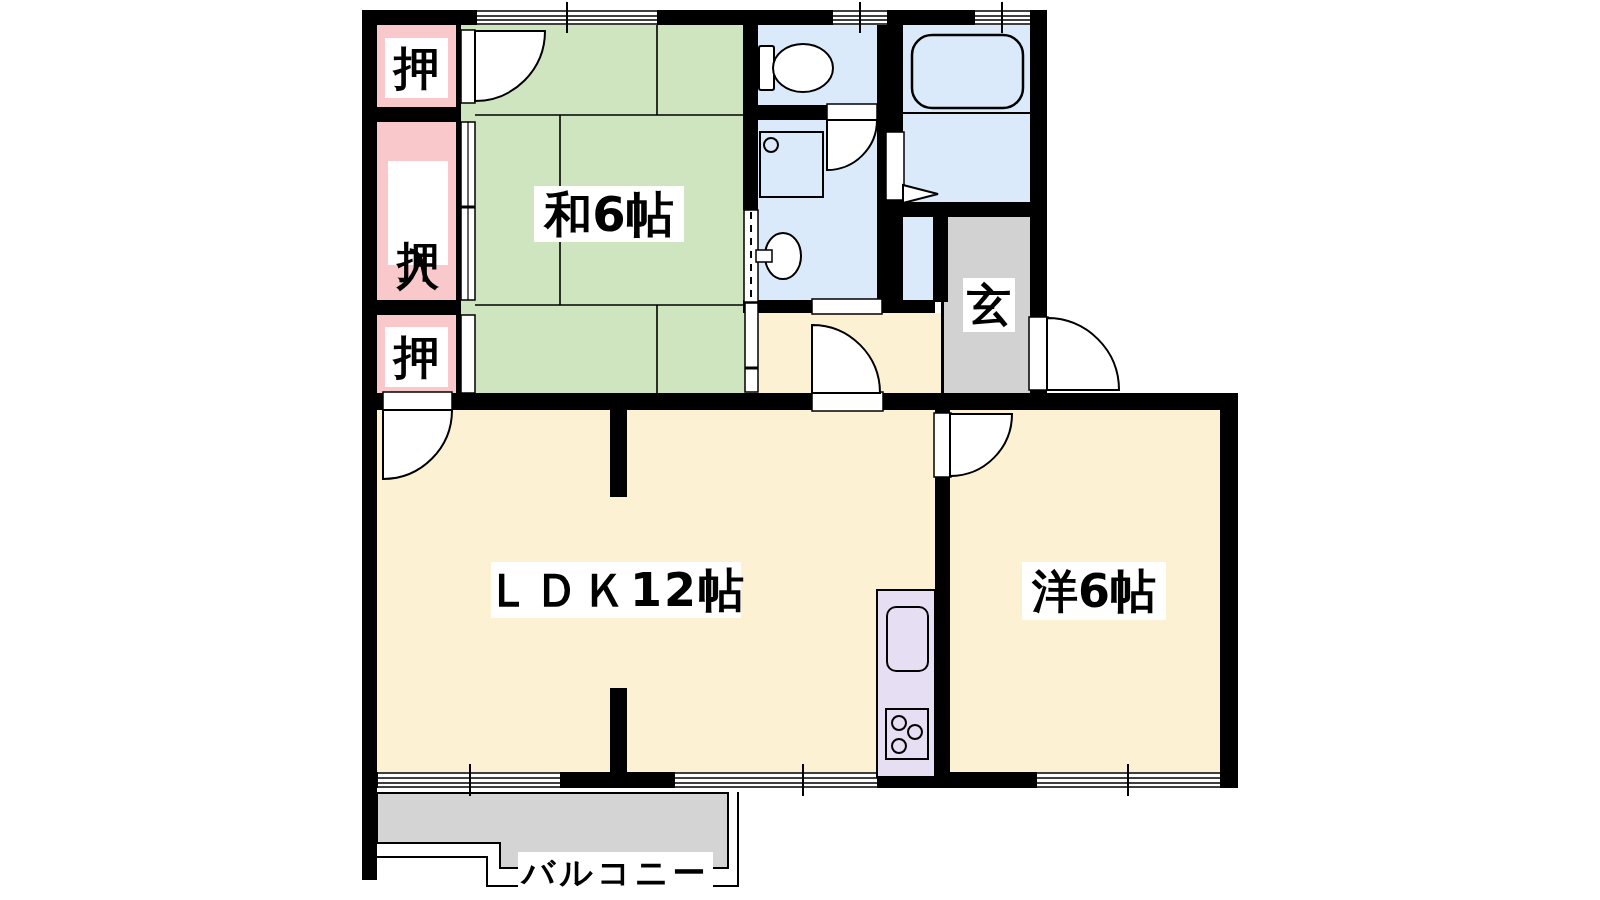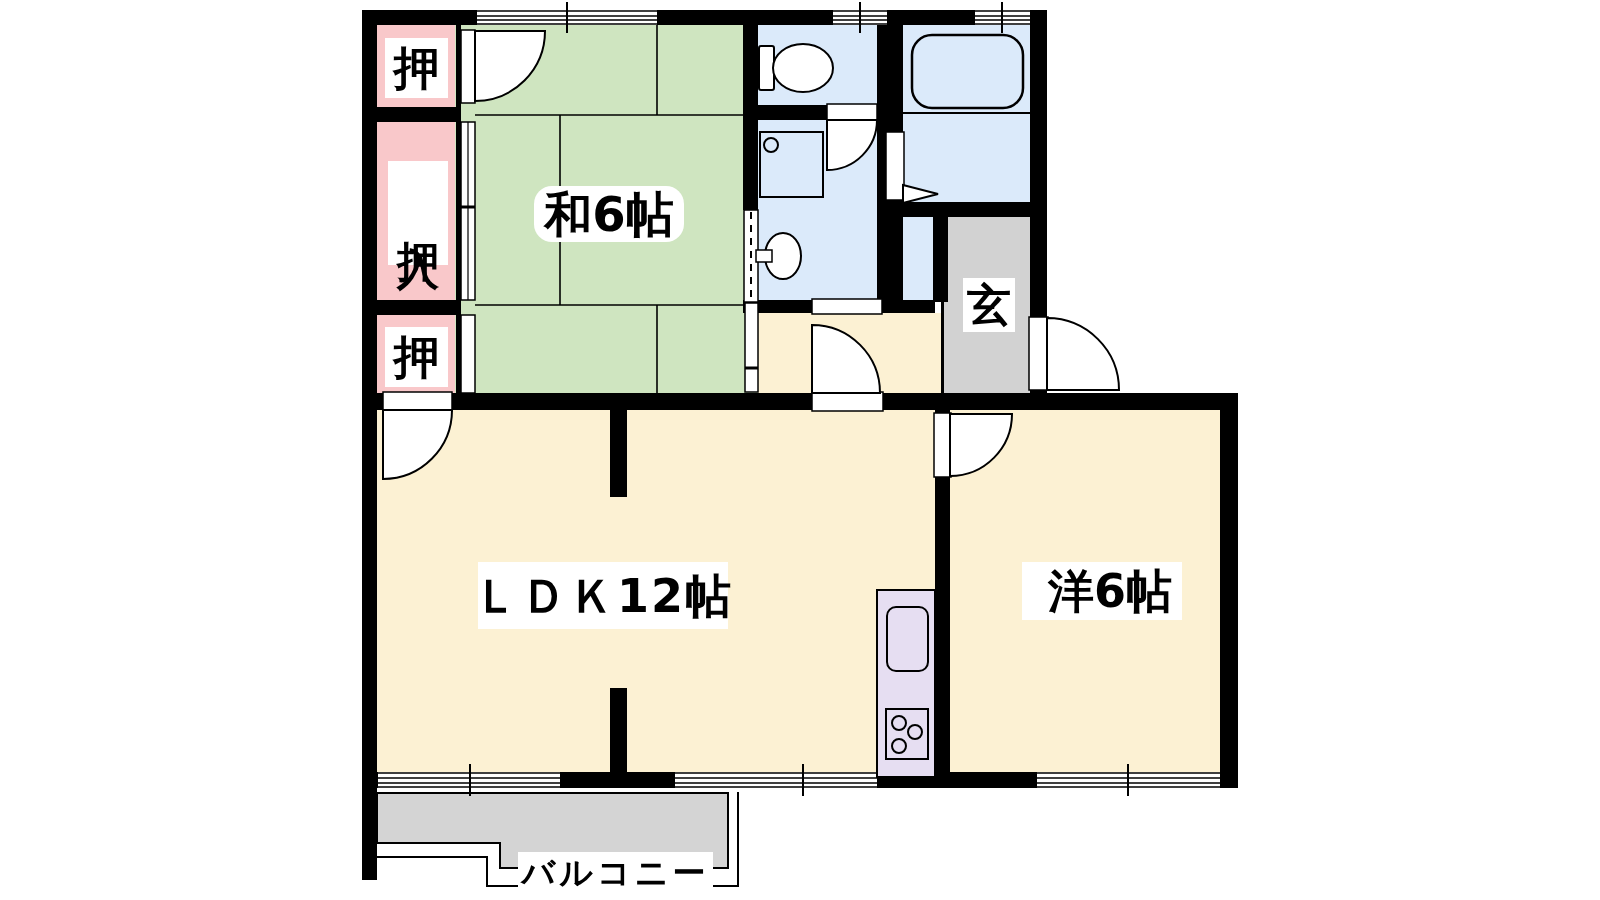--- a/index.html
+++ b/index.html
@@ -203,23 +203,23 @@
       </g>
     </g>
   </svg>
 
   <div class="lbl" style="left: 385px; top: 38px; width: 63px; height: 60px; font-size: 46px; background-color: rgb(255, 255, 255); color: rgb(0, 0, 0);">押</div>
 
   <div class="lbl vert" style="left: 388px; top: 161px; width: 60px; height: 104px; font-size: 42px; background-color: rgb(255, 255, 255); color: rgb(0, 0, 0);">押入</div>
 
   <div class="lbl" style="left: 385px; top: 327px; width: 63px; height: 60px; font-size: 46px; background-color: rgb(255, 255, 255); color: rgb(0, 0, 0);">押</div>
 
-  <div class="lbl" style="left: 534px; top: 186px; width: 150px; height: 56px; font-size: 48px; background-color: rgb(255, 255, 255); color: rgb(0, 0, 0); border-radius: 18px;">和6帖</div>
+  <div class="lbl" style="left: 534px; top: 186px; width: 150px; height: 56px; font-size: 48px; background-color: rgb(255, 255, 255); color: rgb(0, 0, 0);">和6帖</div>
 
   <div class="lbl" style="left: 963px; top: 278px; width: 52px; height: 54px; font-size: 44px; background-color: rgb(255, 255, 255); color: rgb(0, 0, 0);">玄</div>
 
-  <div class="lbl" style="left: 478px; top: 562px; width: 250px; height: 67px; font-size: 46px; letter-spacing: 2px; background-color: rgb(255, 255, 255); color: rgb(0, 0, 0);">ＬＤＫ12帖</div>
-
-  <div class="lbl" style="left: 1022px; top: 562px; width: 144px; height: 58px; font-size: 46px; background-color: rgb(255, 255, 255); color: rgb(0, 0, 0); padding-left: 16px;">洋6帖</div>
+  <div class="lbl" style="left: 491px; top: 562px; width: 250px; height: 56px; font-size: 46px; letter-spacing: 2px; background-color: rgb(255, 255, 255); color: rgb(0, 0, 0);">ＬＤＫ12帖</div>
+
+  <div class="lbl" style="left: 1022px; top: 562px; width: 144px; height: 58px; font-size: 46px; background-color: rgb(255, 255, 255); color: rgb(0, 0, 0);">洋6帖</div>
 
   <div class="lbl" style="left: 518px; top: 852px; width: 195px; height: 40px; font-size: 33px; letter-spacing: 4px; background-color: rgb(255, 255, 255); color: rgb(0, 0, 0);">バルコニー</div>
 
 </div>
 
 </body></html>

